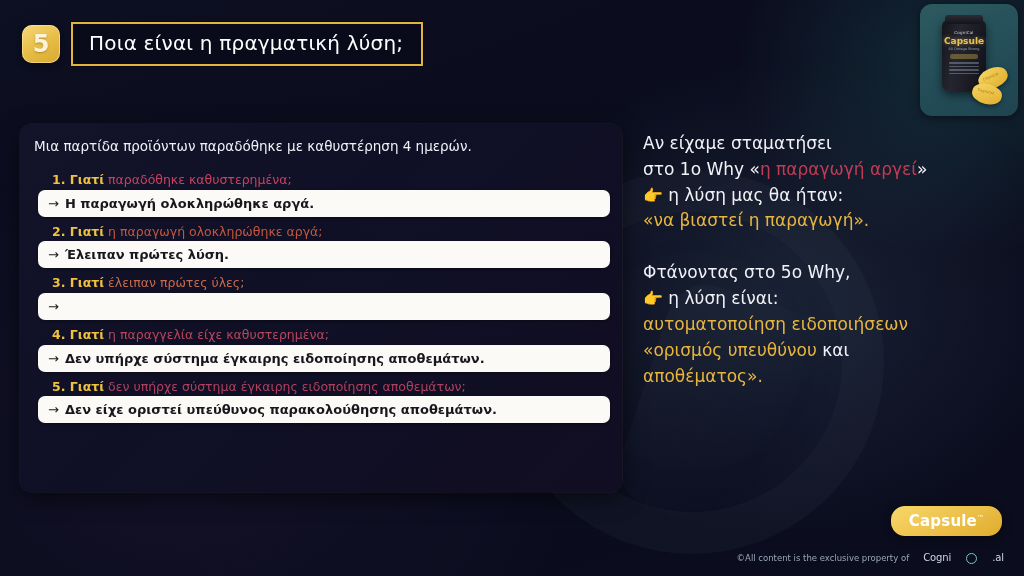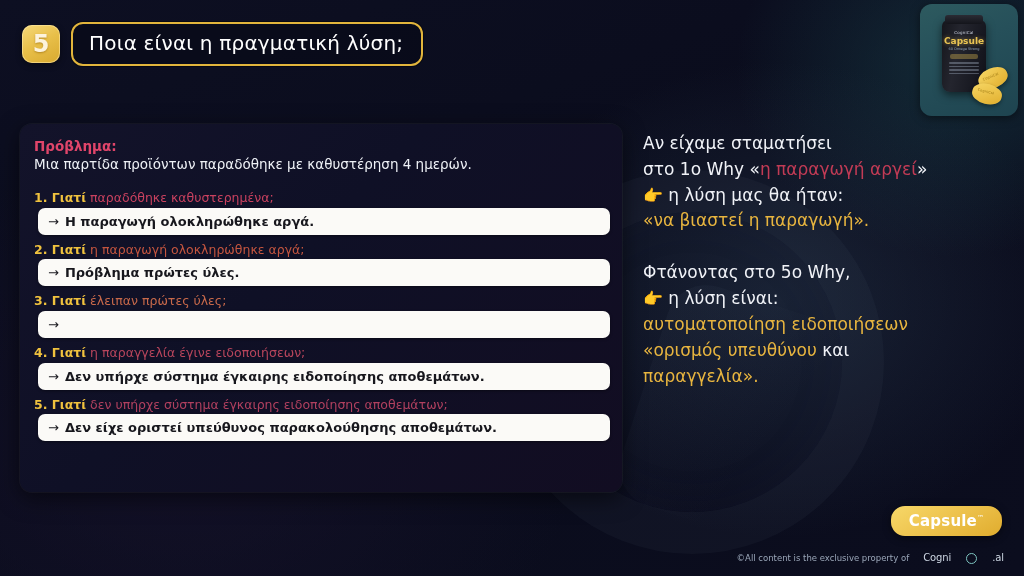--- a/index.html
+++ b/index.html
@@ -31,21 +31,21 @@
   .header{position:absolute;left:22px;top:22px;display:flex;align-items:center;gap:11px;}
   .step-badge{
     width:38px;height:38px;border-radius:10px;
     background:linear-gradient(150deg,#f6d97a 0%,#e8bf49 48%,#d8a92f 100%);
     box-shadow:0 0 0 1px rgba(255,235,170,.55) inset,0 2px 6px rgba(0,0,0,.45);
     display:flex;align-items:center;justify-content:center;
     color:#fdf3dc;font-size:24px;font-weight:700;line-height:1;
     text-shadow:0 1px 2px rgba(140,96,10,.55);
   }
   .title-box{
-    border:2px solid #e2b53c;border-radius:12px;
+    border:2px solid #e2b53c;border-radius:0;
     padding:7px 18px 9px 16px;background:rgba(8,9,22,.55);
     box-shadow:0 0 0 1px rgba(0,0,0,.4);
   }
   .title-box span{color:#ffffff;font-size:20px;font-weight:500;letter-spacing:.2px;}
 
   
   .product{
     position:absolute;right:6px;top:4px;width:98px;height:112px;border-radius:12px;
     background:linear-gradient(155deg,#2d5a5f 0%,#26505a 40%,#1e4450 100%);
     box-shadow:0 2px 10px rgba(0,0,0,.5);overflow:hidden;
@@ -77,21 +77,21 @@
   .left-card{
     position:absolute;left:20px;top:124px;width:602px;height:368px;box-sizing:border-box;
     border-radius:12px;padding:14px 12px 12px 12px;
     background:linear-gradient(135deg,#13132a 0%,#0f1026 42%,#120d22 100%);
     box-shadow:0 0 0 1px rgba(255,255,255,.045),0 6px 22px rgba(0,0,0,.55);
   }
   .problem-label{color:#e0456a;font-size:13.5px;font-weight:600;margin:0 0 2px 2px;}
   .problem-text{color:#eef1f6;font-size:13.5px;margin:0 0 2px 2px;}
   .gap{height:16px;}
 
-  .why-q{font-size:12.5px;margin:0 0 2px 2px;line-height:1.25;}
+  .why-q{font-size:12.5px;margin:0 0 2px 20px;line-height:1.25;}
   .why-q .num{color:#f0c23e;font-weight:700;}
   .why-q .qt{font-weight:400;}
   .why-q.c1 .qt{color:#c9415f;}
   .why-q.c2 .qt{color:#c4553f;}
   .why-q.c3 .qt{color:#c8694a;}
   .why-q.c4 .qt{color:#b8455c;}
   .why-q.c5 .qt{color:#b1405f;}
 
   .answer{
     background:#fbfaf7;border-radius:7px;height:27px;display:flex;align-items:center;
@@ -160,53 +160,52 @@
     <div class="pill a">
       <span>CogniCal</span>
     </div>
     <div class="pill b">
       <span>CogniCal</span>
     </div>
   </div>
 
   <div class="left-card">
 
-    <div class="problem-label">Πρόβλημα:</div>
     <div class="problem-text">Μια παρτίδα προϊόντων παραδόθηκε με καθυστέρηση 4 ημερών.</div>
     <div class="gap"></div>
 
     <div class="why-q c1">
       <span class="num">1. Γιατί</span>
       <span class="qt">παραδόθηκε καθυστερημένα;</span>
     </div>
     <div class="answer">
       <span class="arrow">→</span>
       <span class="atext">Η παραγωγή ολοκληρώθηκε αργά.</span>
     </div>
 
     <div class="why-q c2">
       <span class="num">2. Γιατί</span>
       <span class="qt">η παραγωγή ολοκληρώθηκε αργά;</span>
     </div>
     <div class="answer">
       <span class="arrow">→</span>
-      <span class="atext">Πρόβλημα πρώτες ύλες.</span>
+      <span class="atext">Έλειπαν πρώτες λύση.</span>
     </div>
 
     <div class="why-q c3">
       <span class="num">3. Γιατί</span>
       <span class="qt">έλειπαν πρώτες ύλες;</span>
     </div>
     <div class="answer">
       <span class="arrow">→</span>
     </div>
 
     <div class="why-q c4">
       <span class="num">4. Γιατί</span>
-      <span class="qt">η παραγγελία έγινε ειδοποιήσεων;</span>
+      <span class="qt">η παραγγελία είχε καθυστερημένα;</span>
     </div>
     <div class="answer">
       <span class="arrow">→</span>
       <span class="atext">Δεν υπήρχε σύστημα έγκαιρης ειδοποίησης αποθεμάτων.</span>
     </div>
 
     <div class="why-q c5">
       <span class="num">5. Γιατί</span>
       <span class="qt">δεν υπήρχε σύστημα έγκαιρης ειδοποίησης αποθεμάτων;</span>
     </div>
@@ -238,21 +237,21 @@
         <span class="hand">👉</span>
         <span>η λύση είναι:</span>
       </div>
       <div class="rline">
         <span class="gold">αυτοματοποίηση ειδοποιήσεων</span>
       </div>
       <div class="rline">
         <span class="gold">«ορισμός υπευθύνου</span><span> και</span>
       </div>
       <div class="rline">
-        <span class="gold">παραγγελία».</span>
+        <span class="gold">αποθέματος».</span>
       </div>
     </div>
 
   </div>
 
   <div class="capsule-pill">
     <b>Capsule</b><sup>™</sup>
   </div>
 
   <div class="copyright">

